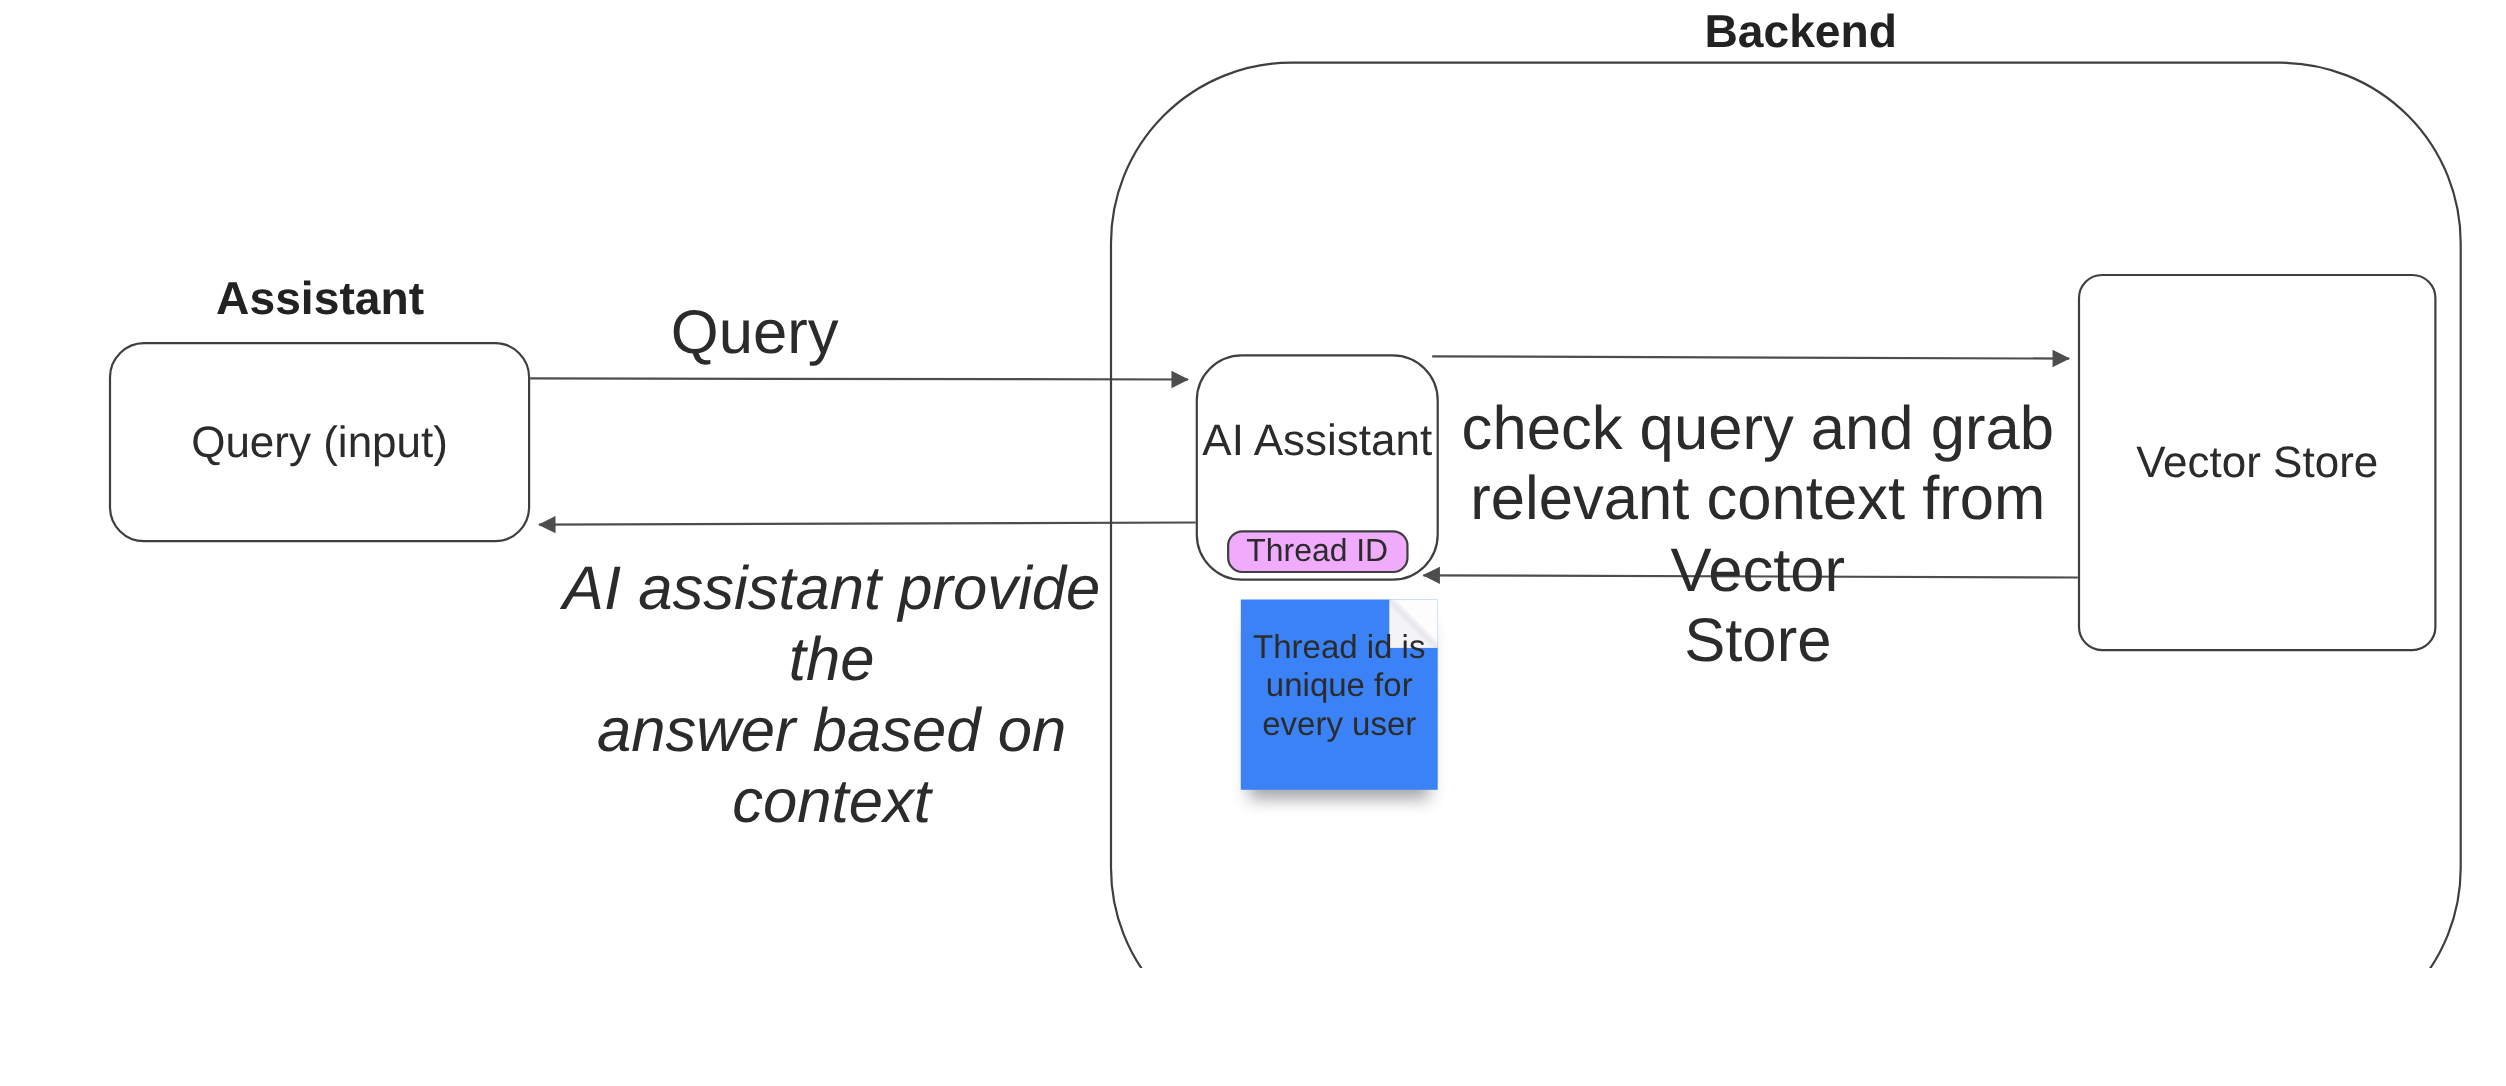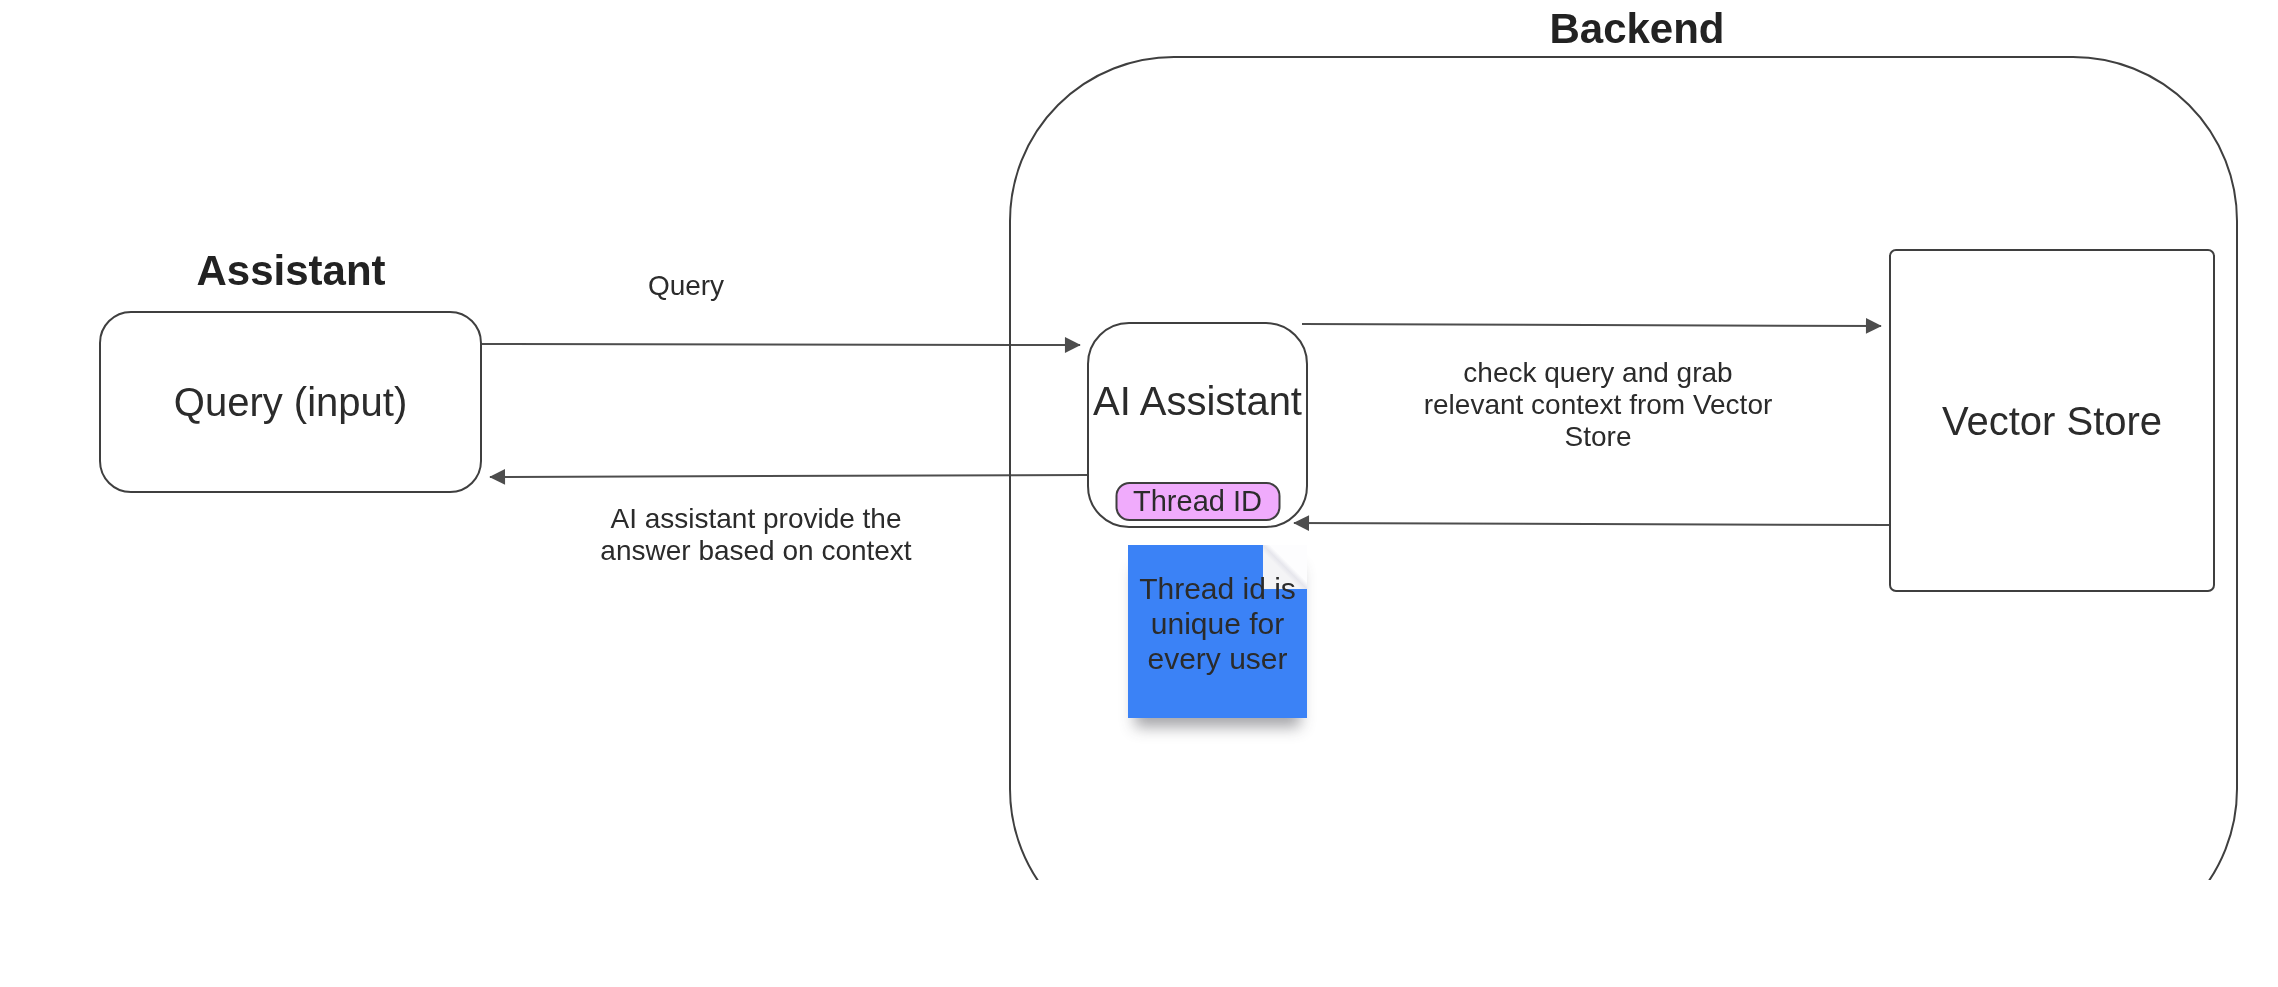--- a/index.html
+++ b/index.html
@@ -66,21 +66,21 @@
   .node-ai-assistant {
     left: 1087px; top: 322px;
     width: 221px; height: 206px;
     border-radius: 42px;
     align-items: center;
   }
   .node-ai-assistant .node-label { margin-bottom: 48px; }
   .node-vector-store {
     left: 1889px; top: 249px;
     width: 326px; height: 343px;
-    border-radius: 7px;
+    border-radius: 22px;
   }
   .badge {
     position: absolute;
     left: 50%;
     bottom: 5px;
     transform: translateX(-50%);
     width: 165px;
     height: 39px;
     border: 2px solid #3f3f3f;
     border-radius: 14px;
@@ -88,29 +88,29 @@
     display: flex;
     align-items: center;
     justify-content: center;
     font-size: 29px;
     color: #2b2b2b;
     box-sizing: border-box;
     white-space: nowrap;
   }
   .edge-label {
     position: absolute;
-    font-size: 28px;
+    font-size: 56px;
     line-height: 1.15;
     text-align: center;
     color: #2b2b2b;
     white-space: pre-line;
   }
   .label-query { left: 536px; top: 270px; width: 300px; }
   .label-check-query { left: 1322px; top: 357px; width: 552px; }
-  .label-answer { left: 486px; top: 503px; width: 540px; }
+  .label-answer { left: 486px; top: 503px; width: 540px; font-style: italic; }
 
   .sticky-note {
     position: absolute;
     left: 1128px; top: 545px;
     width: 179px; height: 173px;
     background: #3b82f6;
     box-shadow: 0 16px 14px -7px rgba(55, 55, 65, 0.45);
     display: flex;
     align-items: flex-start;
     justify-content: center;

